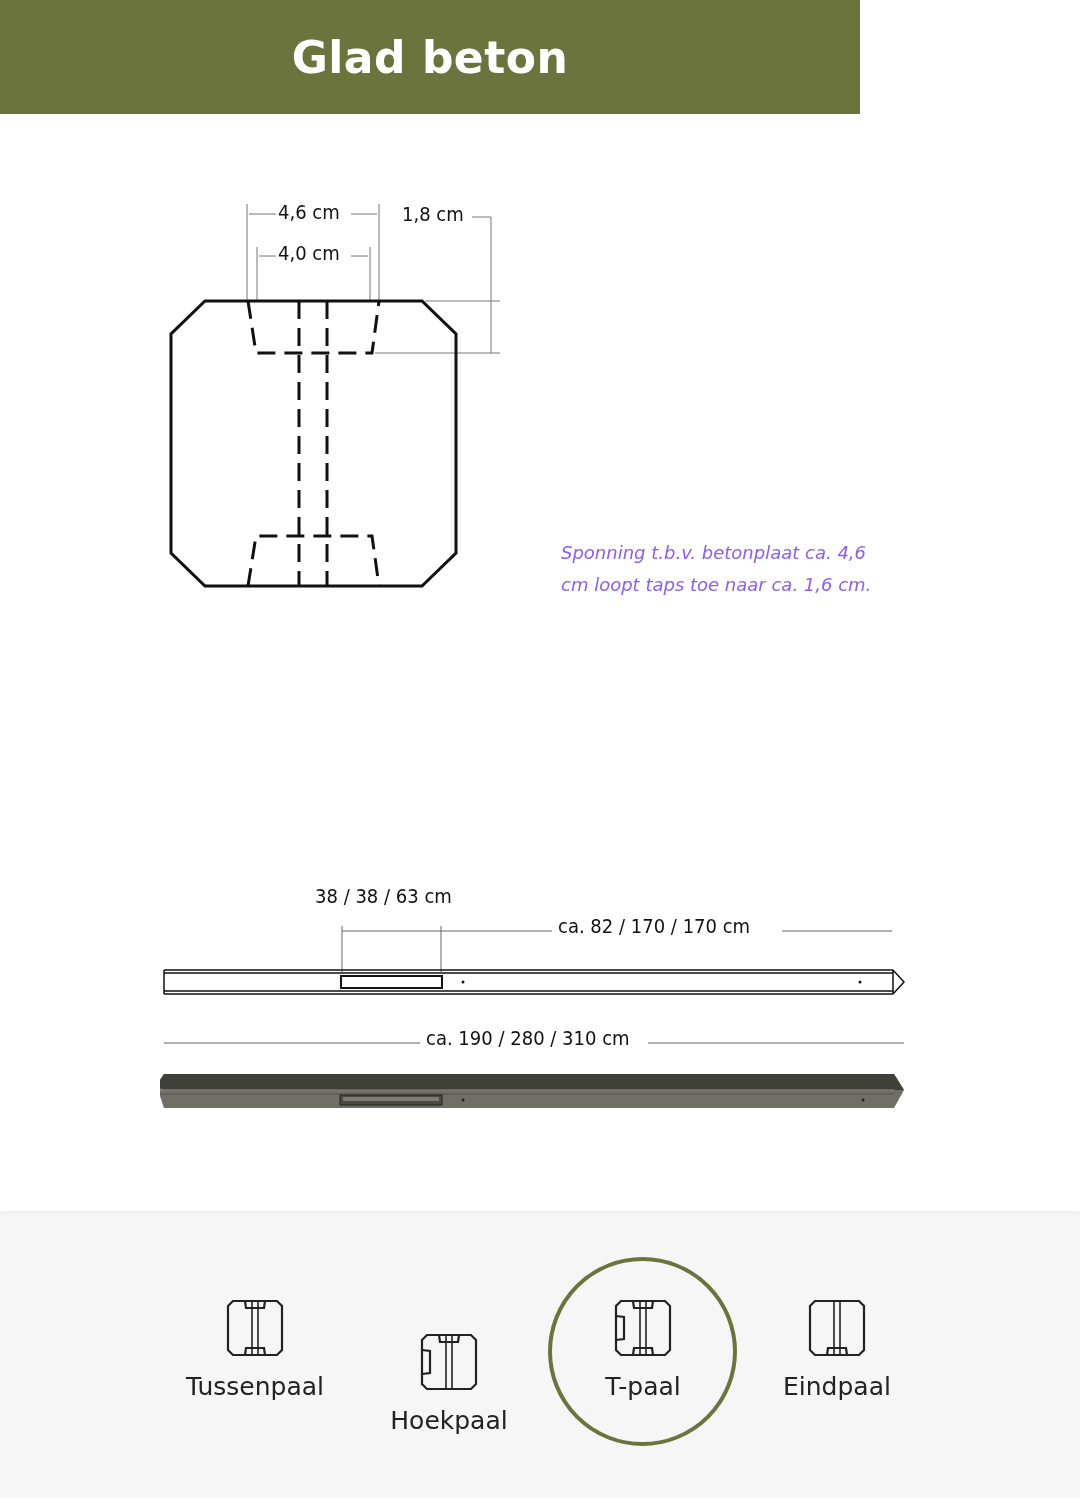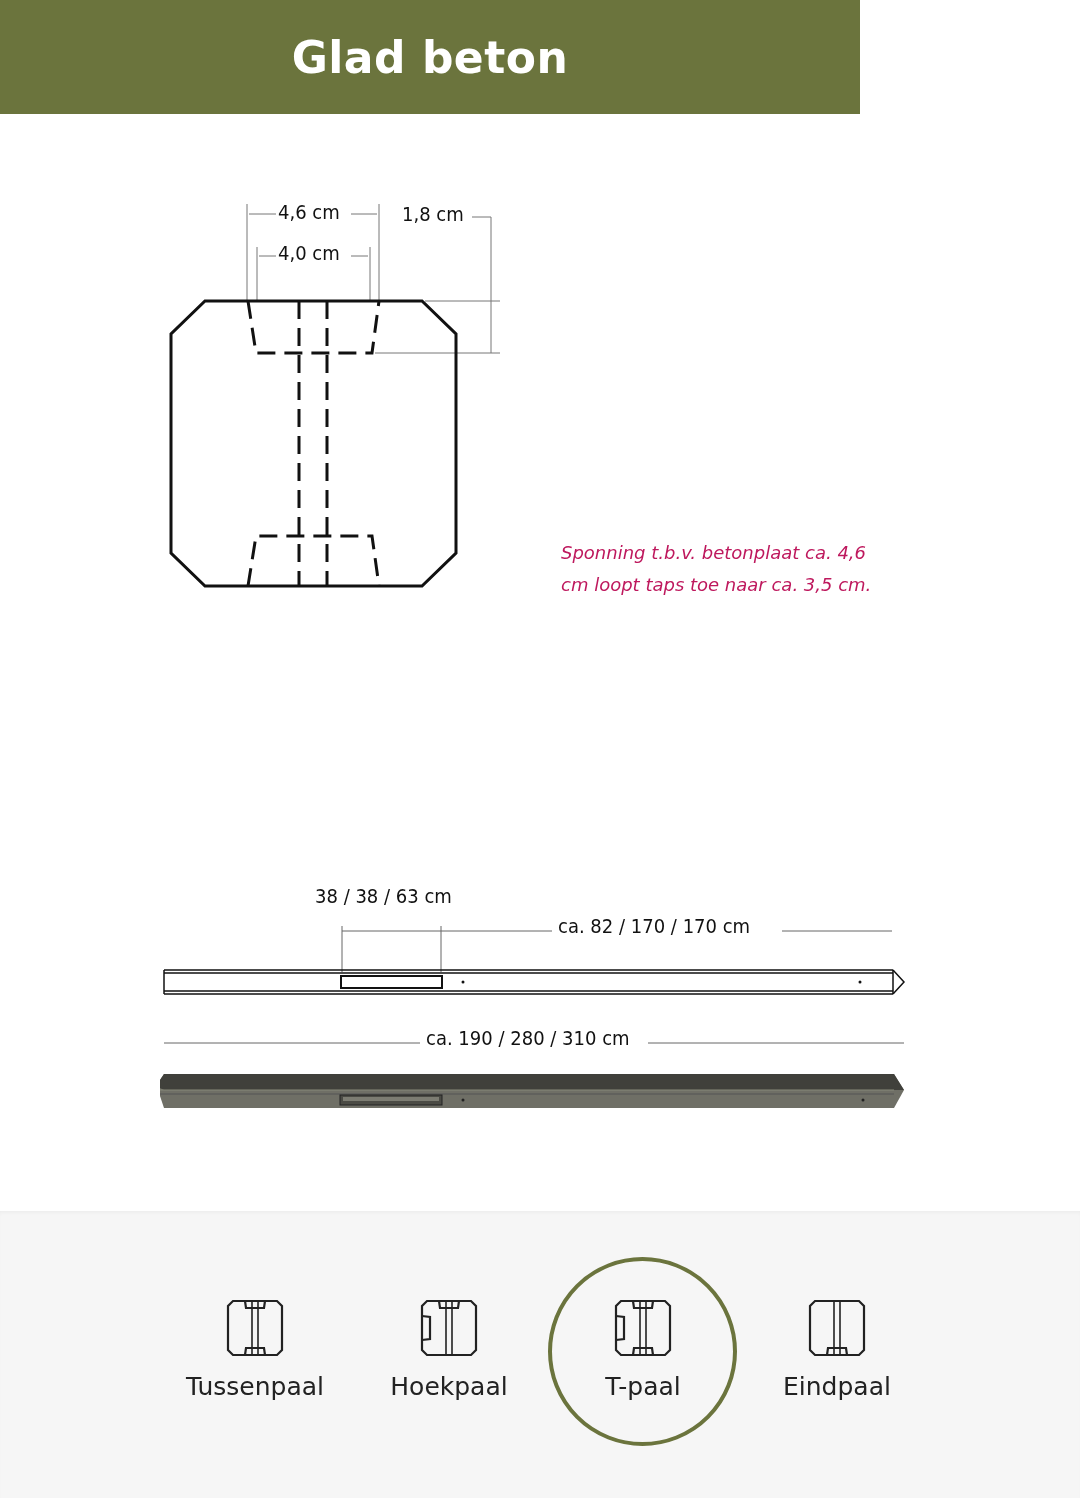--- a/index.html
+++ b/index.html
@@ -20,21 +20,21 @@
     .drawing { position: absolute; left: 0; top: 114px; width: 1080px; height: 1130px; }
     .drawing svg { position: absolute; left: 0; top: 0; }
     .dim-label {
       position: absolute; font-family: "DejaVu Sans", sans-serif;
       font-size: 20px; color: #111; white-space: nowrap; line-height: 1;
       transform: scaleX(0.9); transform-origin: left center;
     }
     .note {
       position: absolute; left: 561px; top: 537px; width: 360px;
       font-family: "DejaVu Sans", sans-serif; font-style: italic;
-      font-size: 18px; line-height: 32px; color: #be185d;
+      font-size: 18px; line-height: 32px; color: #8b5cf6;
     }
     .note span { display: block; white-space: nowrap; }
     .selector {
       position: absolute; left: 0; top: 1211px; width: 1080px; height: 287px;
       background: #f6f6f6;
       box-shadow: inset 0 3px 4px -2px rgba(0,0,0,0.05);
     }
     .option {
       position: absolute; top: 0; width: 194px; height: 245px;
       cursor: pointer;
@@ -116,21 +116,21 @@
       <circle cx="863" cy="1100" r="1.5" fill="#222"></circle>
     </g>
   </svg>
 
   <span class="dim-label" style="left:278px; top:88px;">4,6 cm</span>
   <span class="dim-label" style="left:278px; top:129px;">4,0 cm</span>
   <span class="dim-label" style="left:402px; top:90px;">1,8 cm</span>
 
   <div class="note" style="top:423px;">
     <span>Sponning t.b.v. betonplaat ca. 4,6</span>
-    <span>cm loopt taps toe naar ca. 3,5 cm.</span>
+    <span>cm loopt taps toe naar ca. 1,6 cm.</span>
   </div>
 
   <span class="dim-label" style="left:315px; top:772px;">38 / 38 / 63 cm</span>
   <span class="dim-label" style="left:558px; top:802px;">ca. 82 / 170  / 170 cm</span>
   <span class="dim-label" style="left:426px; top:914px;">ca. 190 / 280 / 310 cm</span>
 </section>
 
 <nav class="selector">
 
   <div class="option" style="left:158px;">
@@ -139,21 +139,21 @@
         <polygon points="8,3 52,3 57,8 57,52 52,57 8,57 3,52 3,8"></polygon>
         <polyline points="20,3 21,10 39,10 40,3"></polyline>
         <polyline points="20,57 21,50 39,50 40,57"></polyline>
         <line x1="27" y1="3" x2="27" y2="57" stroke-width="1.6"></line>
         <line x1="33" y1="3" x2="33" y2="57" stroke-width="1.6"></line>
       </g>
     </svg>
     <div class="label">Tussenpaal</div>
   </div>
 
-  <div class="option" style="left:352px;">
+  <div class="option" style="left:352px;margin-top:34px;">
     <svg class="icon" viewBox="0 0 60 60">
       <g fill="none" stroke="#222" stroke-width="2.2">
         <polygon points="8,3 52,3 57,8 57,52 52,57 8,57 3,52 3,8"></polygon>
         <polyline points="20,3 21,10 39,10 40,3"></polyline>
         <polyline points="3,18 11,19 11,41 3,42"></polyline>
         <line x1="27" y1="3" x2="27" y2="57" stroke-width="1.6"></line>
         <line x1="33" y1="3" x2="33" y2="57" stroke-width="1.6"></line>
       </g>
     </svg>
     <div class="label">Hoekpaal</div>

